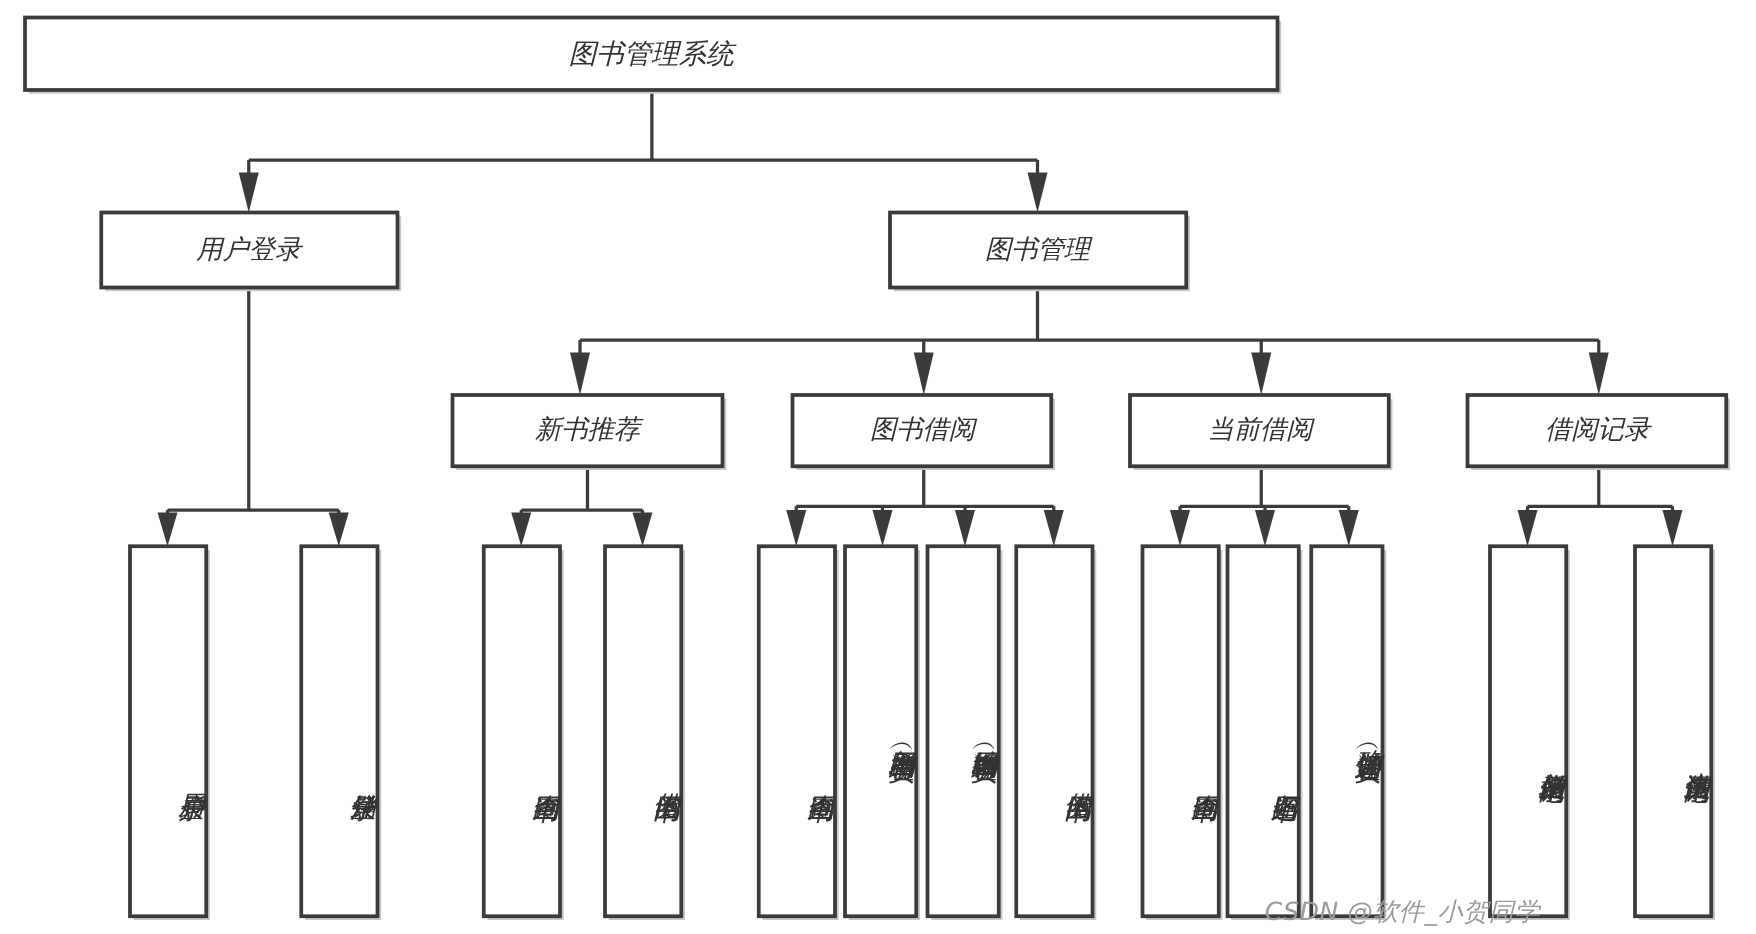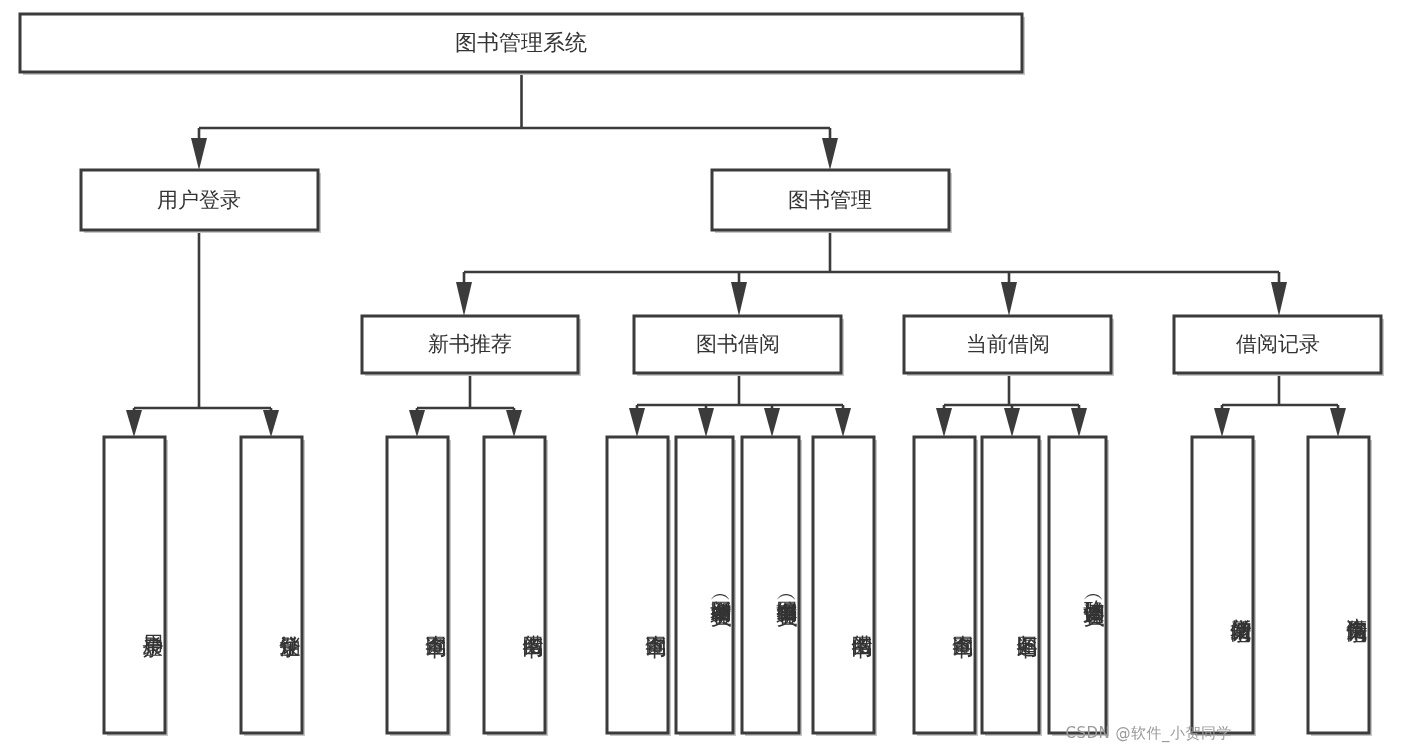--- a/index.html
+++ b/index.html
@@ -10,20 +10,21 @@
   body {
     width: 1405px;
     height: 747px;
     font-family: "DejaVu Sans", "Liberation Sans", sans-serif;
     overflow: hidden;
   }
   #chart-root {
     position: relative;
     width: 1240px;
     height: 747px;
+    font-style: italic;
   }
   svg.diagram-canvas {
     position: absolute;
     top: 0;
     left: 0;
     width: 1405px;
     height: 747px;
     display: block;
   }
   .node-box {
@@ -73,21 +74,21 @@
     display: flex;
     align-items: flex-start;
     justify-content: center;
     pointer-events: none;
   }
   .watermark {
     position: absolute;
     right: 8px;
     bottom: 4px;
     font-family: "DejaVu Sans", "Liberation Sans", sans-serif;
-    font-size: 15px;
+    font-size: 20px;
     color: #9a9a9a;
     white-space: nowrap;
     letter-spacing: 0.5px;
   }
 </style>
 </head>
 <body>
 
 <div id="chart-root">
 

